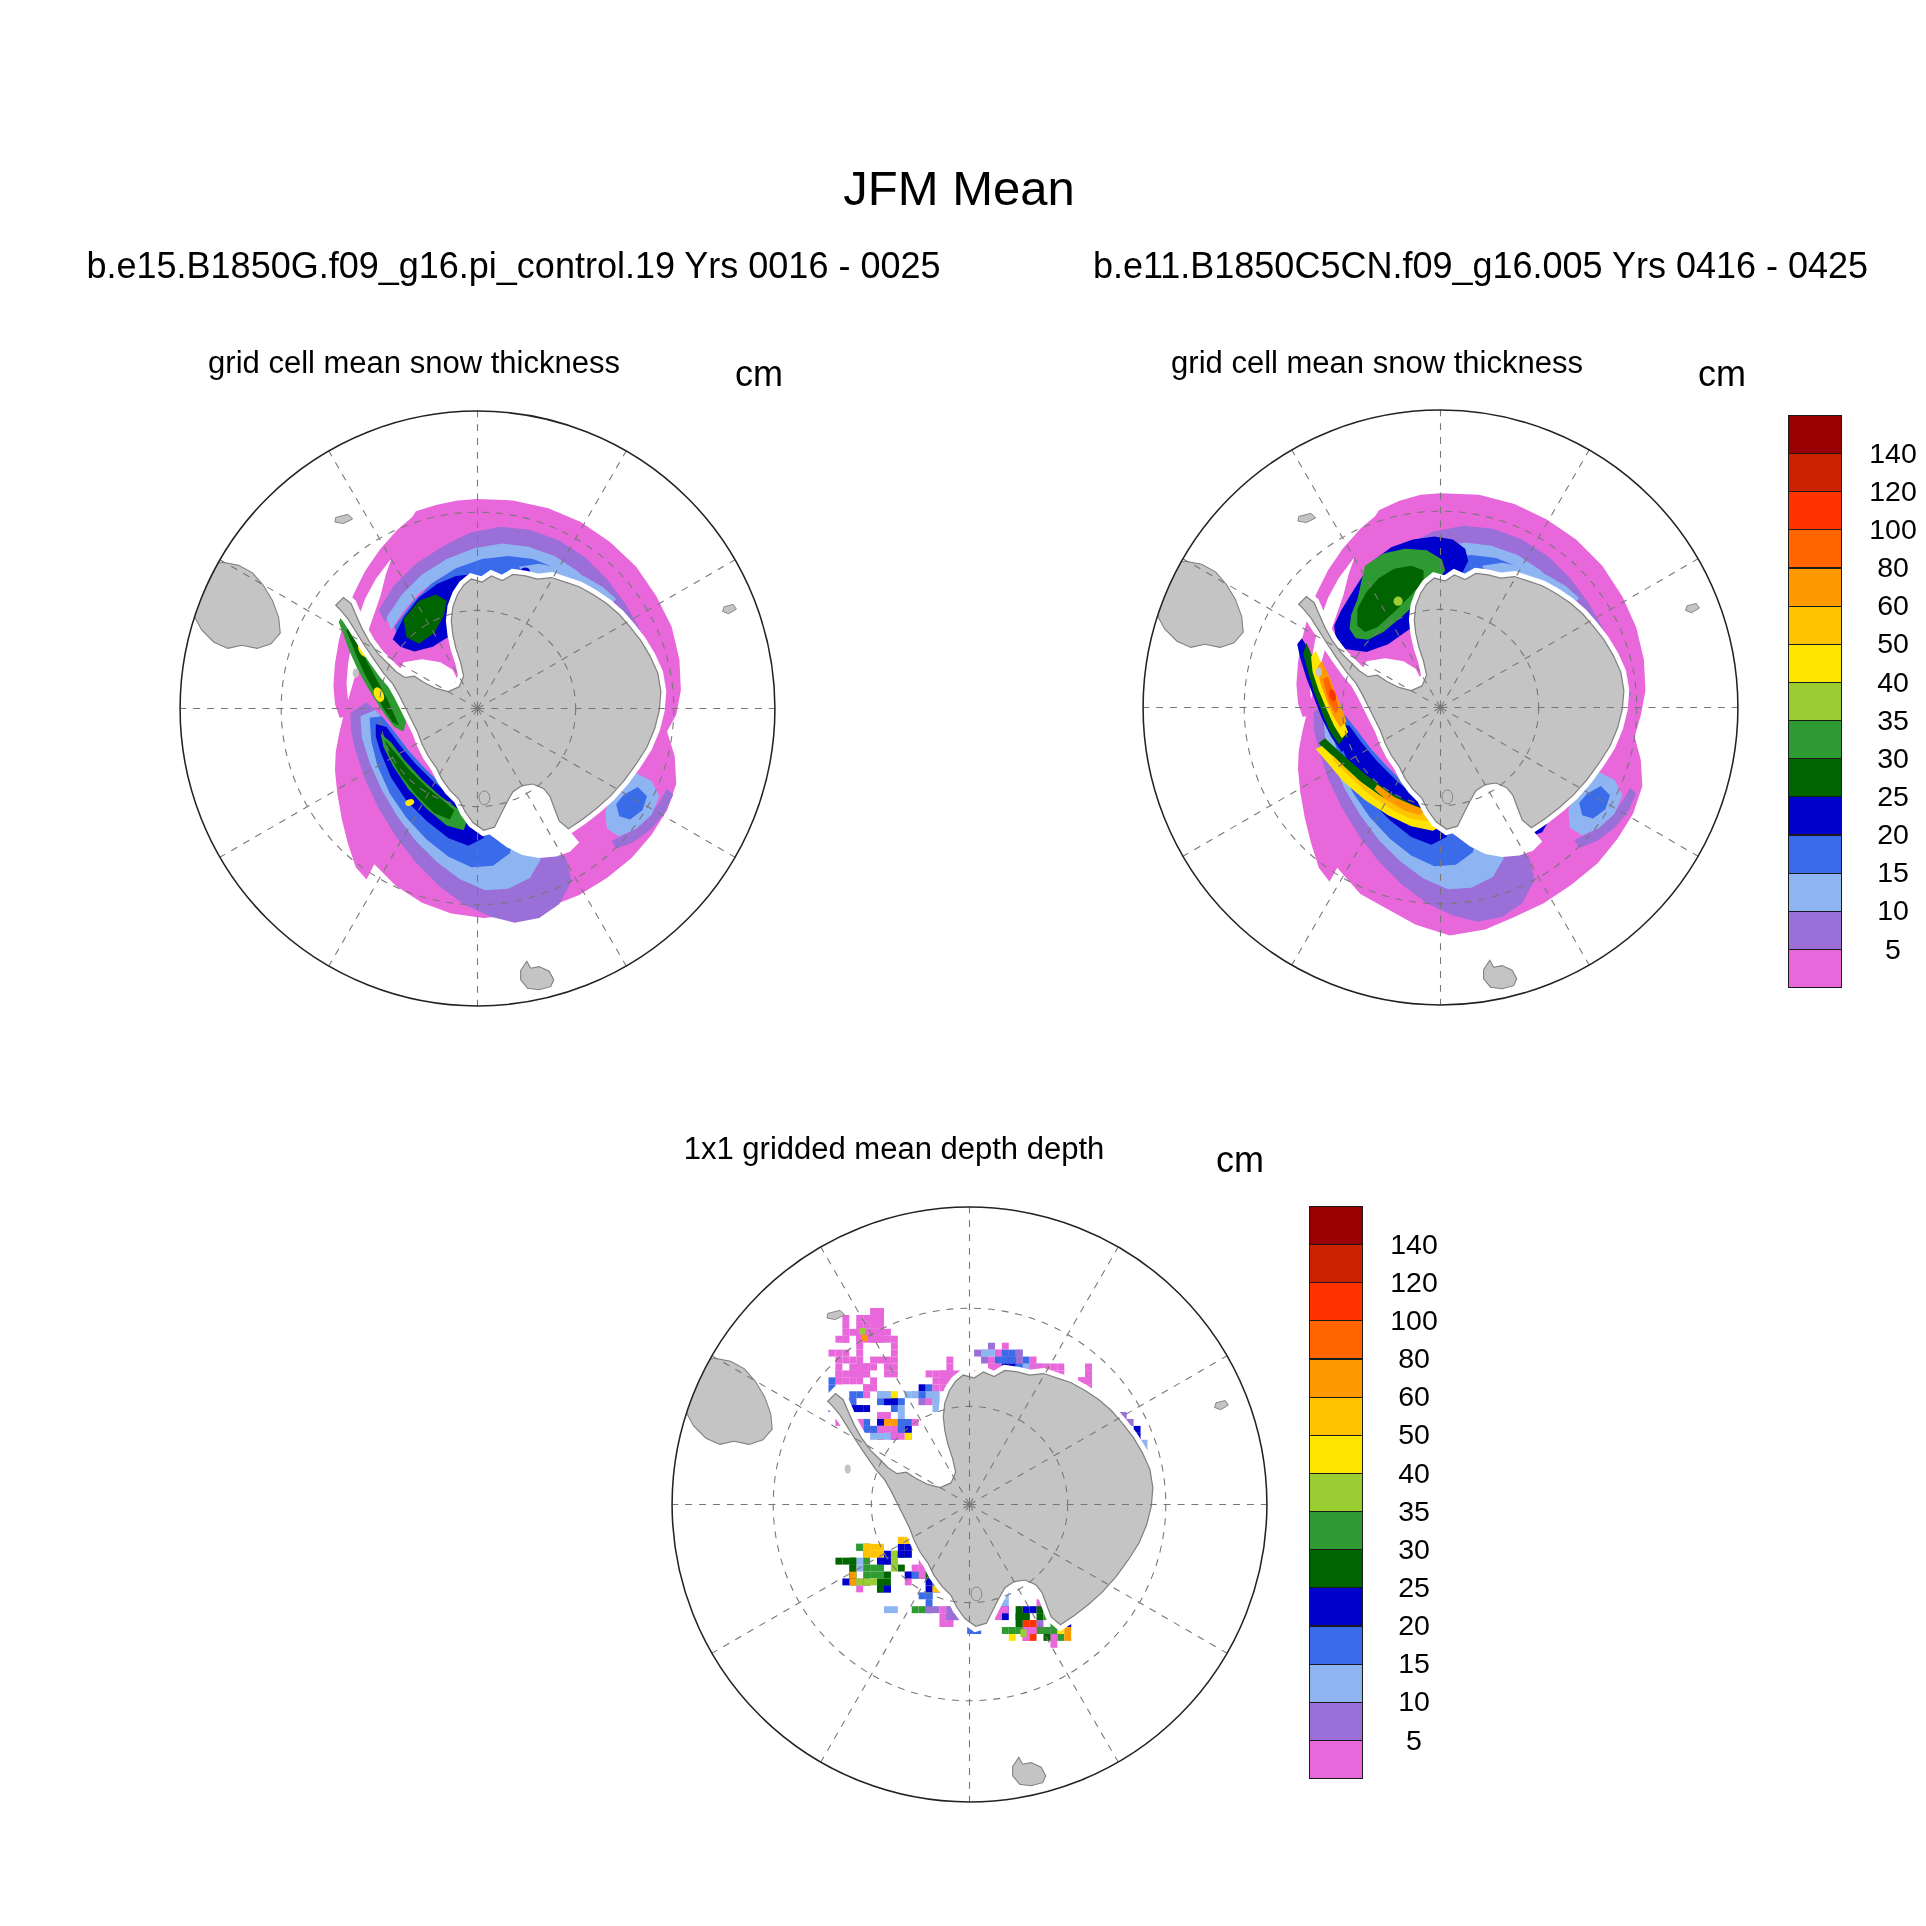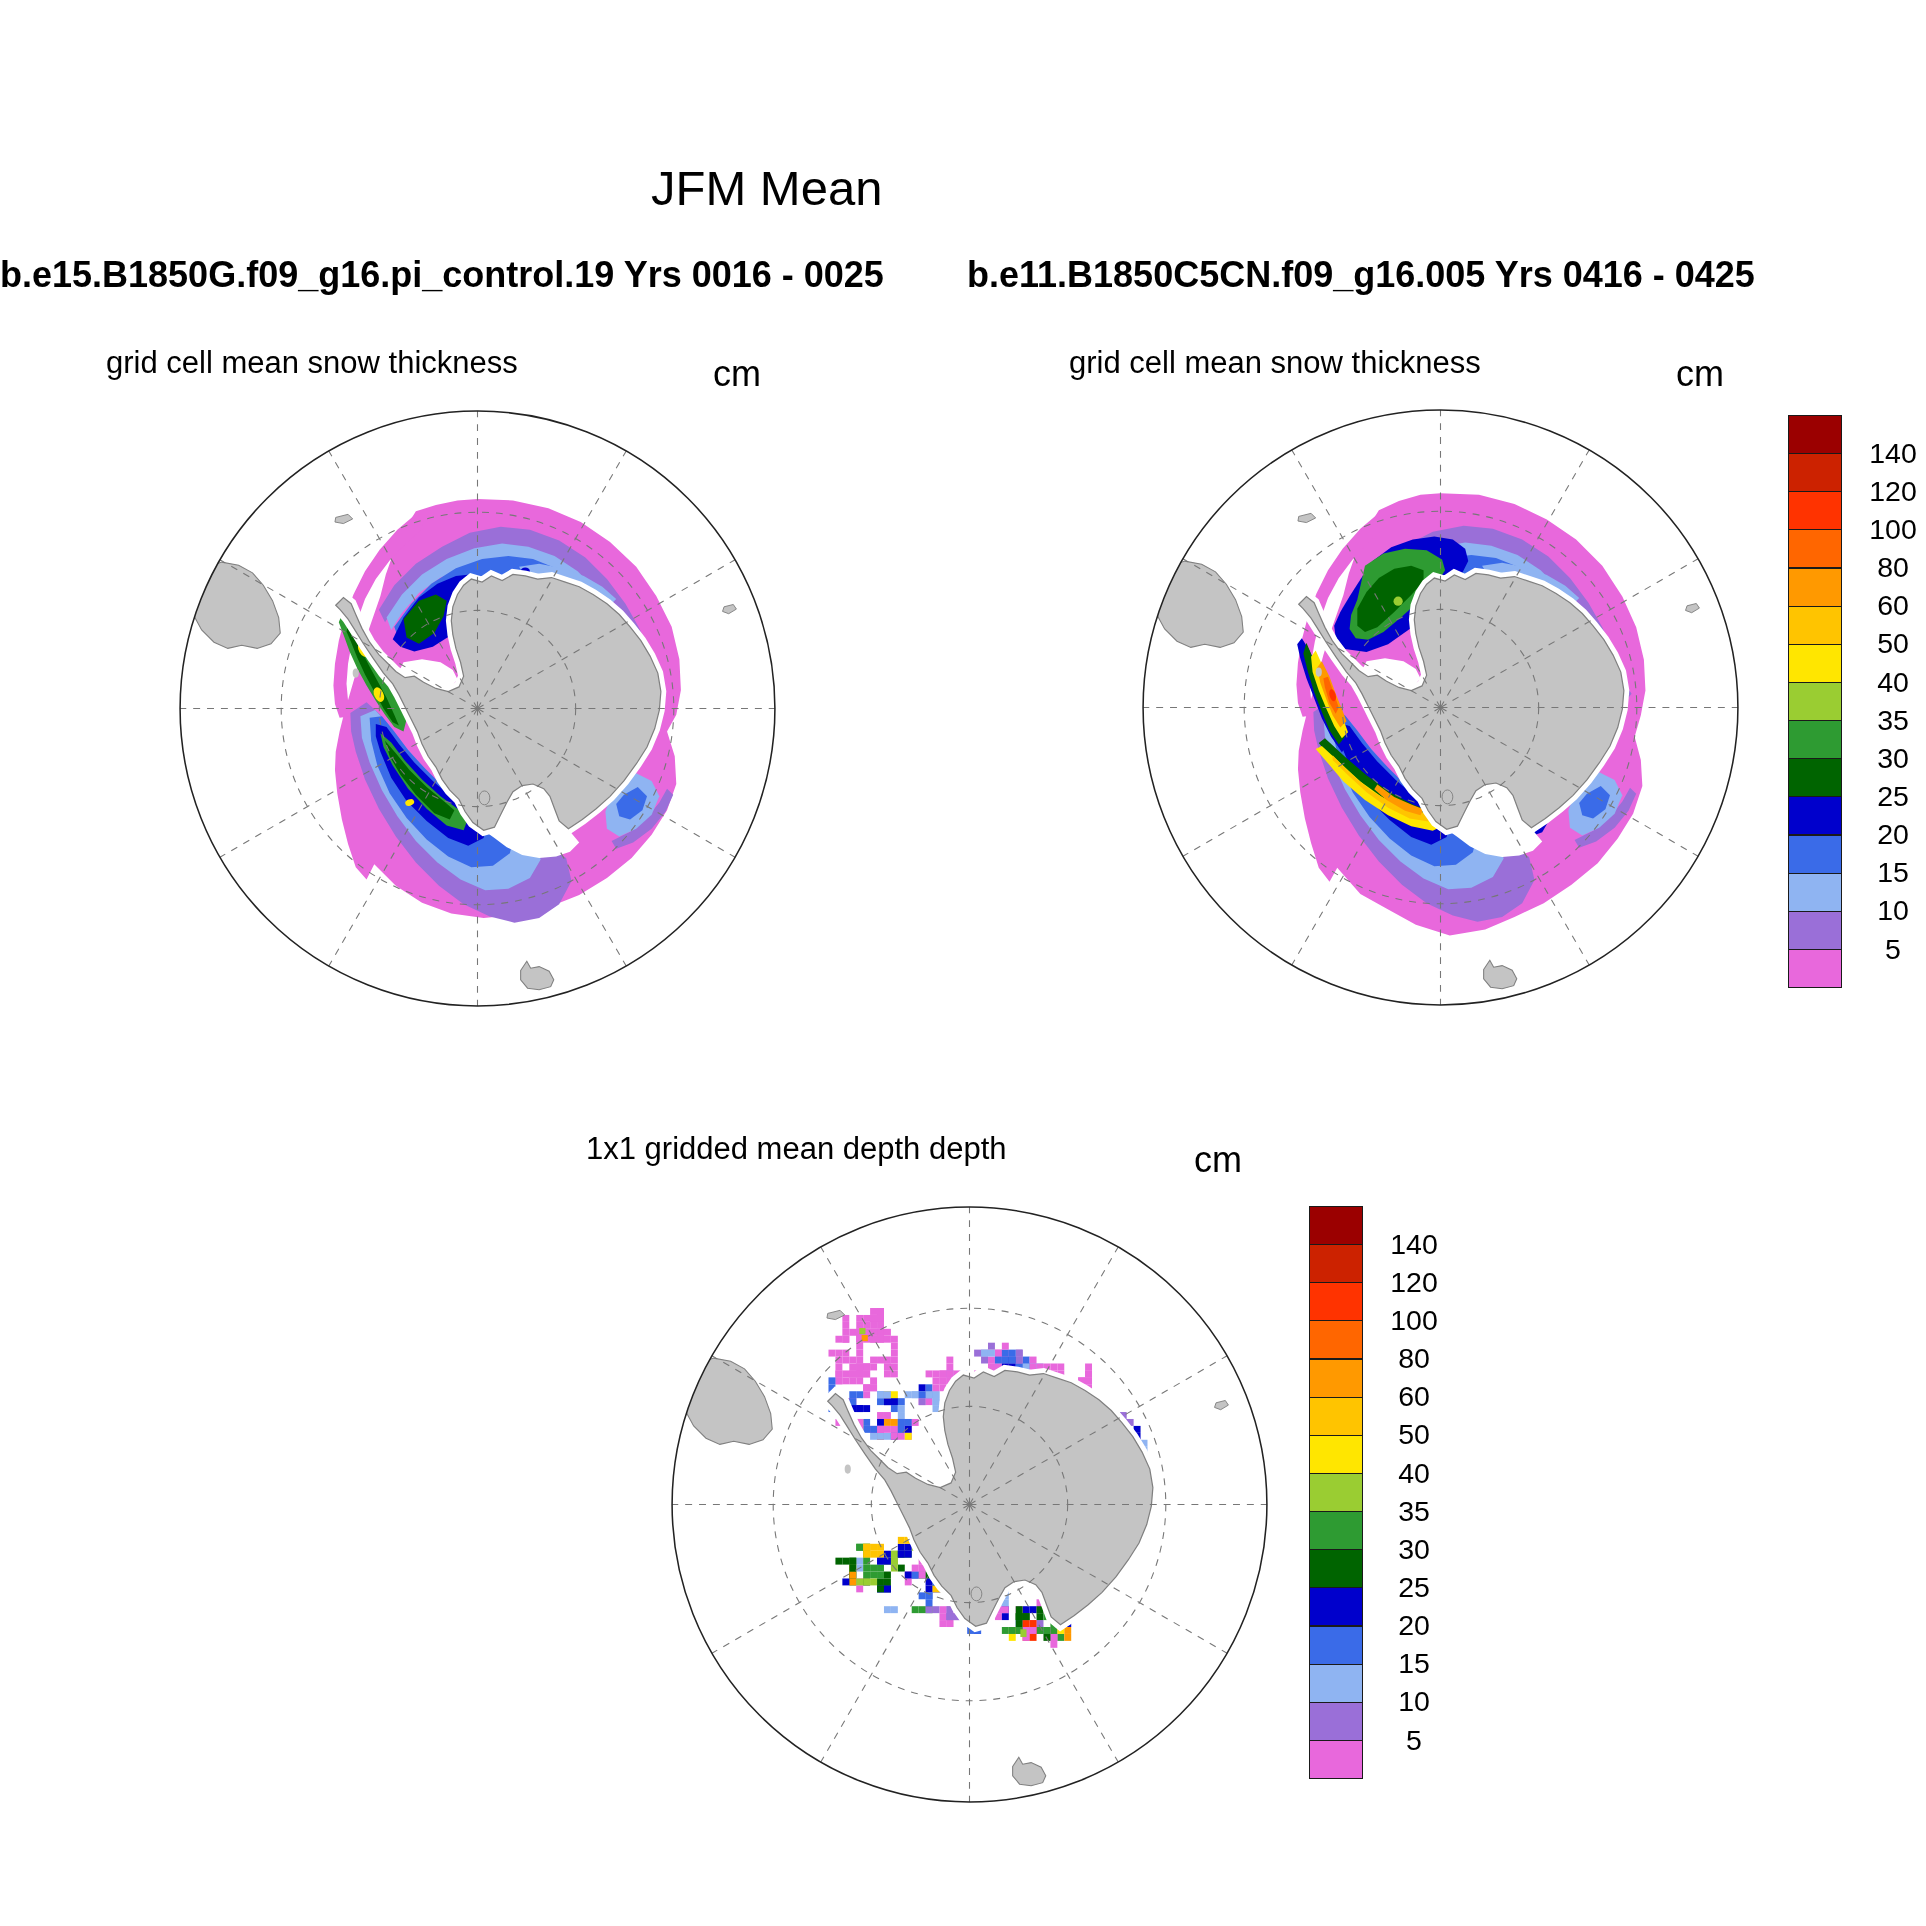--- a/index.html
+++ b/index.html
@@ -1,21 +1,21 @@
 <!DOCTYPE html>
 <html style="font-size:12.3px"><head>
 <meta charset="utf-8">
 <style>
   html,body{margin:0;padding:0;background:#fff;}
   #canvas{position:relative;width:1926px;height:1926px;background:#ffffff;overflow:hidden;
           font-family:"Liberation Sans", "DejaVu Sans", sans-serif;color:#000;}
   .abs{position:absolute;}
-  .ctr{}
+  .ctr{text-align:center;}
   #page-title{left:651px;top:160px;width:616px;font-size:49px;font-weight:400;}
-  .case-title{top:254px;width:955px;font-size:36px;font-weight:700;white-space:nowrap;}
+  .case-title{top:245px;width:955px;font-size:36px;font-weight:400;white-space:nowrap;margin-left:36px;}
   #case-left{left:0px;}
   #case-right{left:967px;}
   .subtitle{font-size:31px;font-weight:400;white-space:nowrap;}
   #sub-left{left:106px;top:345px;width:616px;}
   #sub-right{left:1069px;top:345px;width:616px;}
   #sub-obs{left:586px;top:1131px;width:616px;}
   .units{font-size:36px;font-weight:400;}
   #cm-left{left:713px;top:353px;width:92px;}
   #cm-right{left:1676px;top:353px;width:92px;}
   #cm-obs{left:1194px;top:1139px;width:92px;}

